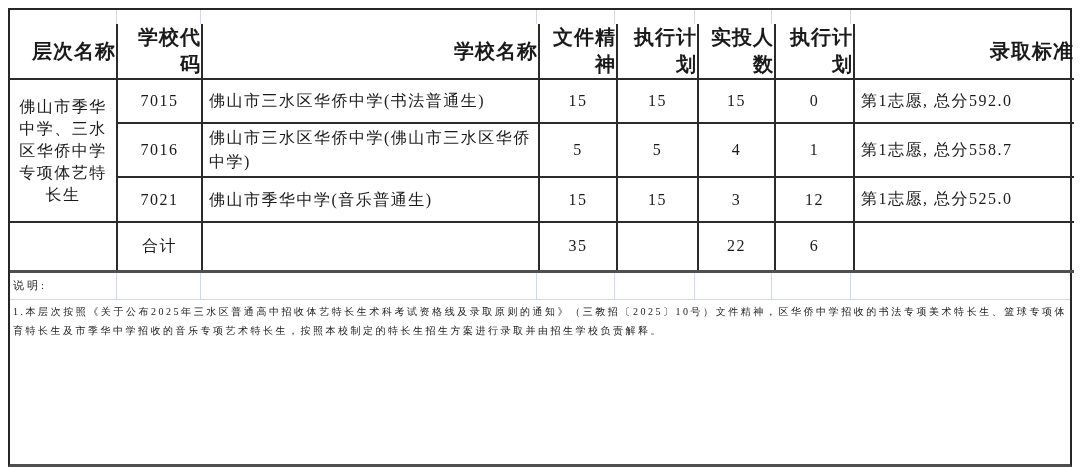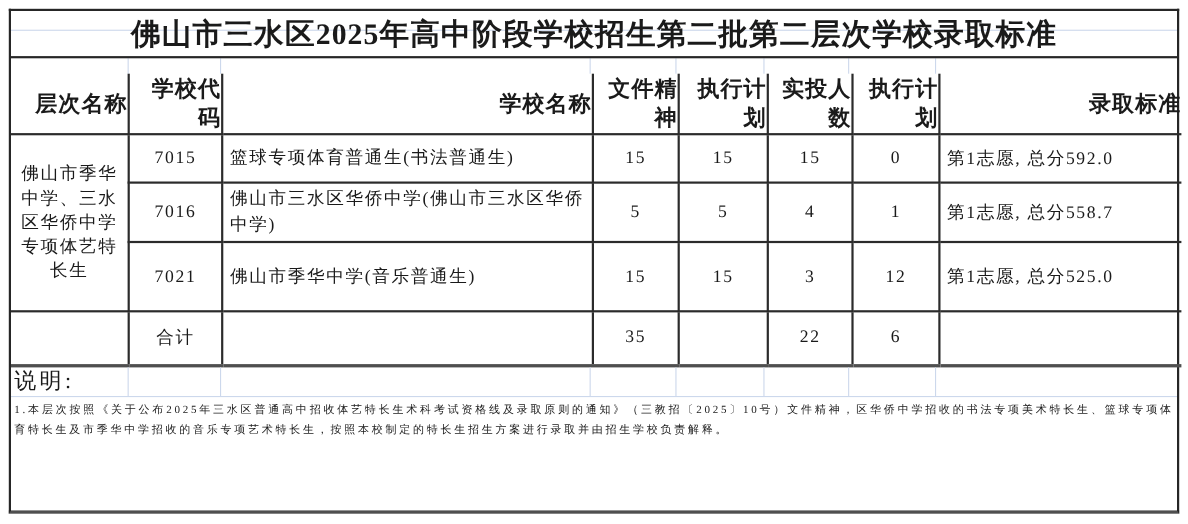--- a/index.html
+++ b/index.html
@@ -75,39 +75,39 @@
     font-weight: bold;
     text-align: right;
     letter-spacing: 1px;
   }
   table.main td {
     font-size: 16px;
     letter-spacing: 1.5px;
   }
   tr.r1 td { height: 44px; }
   tr.r2 td { height: 50px; }
-  tr.r3 td { height: 63px; }
+  tr.r3 td { height: 45px; }
   tr.total-row td { height: 49px; border-bottom: 3px solid #4f4f4f; }
   td.group-cell {
     text-align: center;
     padding: 12px 2px;
     line-height: 22px;
   }
   td.code-cell, td.num-cell, td.total-label-cell { text-align: center; font-size: 15px; margin-left: 44px; }
   td.total-label-cell { font-size: 16px; letter-spacing: 1px; }
   td.name-cell { text-align: left; padding: 2px 6px; line-height: 24px; }
   td.standard-cell { text-align: left; padding: 2px 6px; font-size: 15px; letter-spacing: 0.5px; }
   
   .shuoming-strip {
     height: 27px;
     border-bottom: 1px solid #ccd8ec;
   }
   .shuoming-strip .gcell { display: flex; align-items: center; }
   .shuoming-label {
-    font-size: 20px;
+    font-size: 11px;
     letter-spacing: 3px;
     padding-left: 3px;
     white-space: nowrap;
   }
   
   .notes {
     flex: 1;
     padding: 2px 3px 0 3px;
     overflow: hidden;
   }
@@ -118,24 +118,20 @@
     text-align: justify;
     text-align-last: left;
   }
 </style>
 </head>
 <body>
 
 <div class="canvas">
   <div class="sheet">
 
-    <div class="title-row">
-      <div class="title-ghost-gridline"></div>
-      <span class="title-text">佛山市三水区2025年高中阶段学校招生第二批第二层次学校录取标准</span>
-    </div>
 
     <div class="strip thin-strip">
       <div class="gcell c1"></div>
       <div class="gcell c2"></div>
       <div class="gcell c3"></div>
       <div class="gcell c4"></div>
       <div class="gcell c5"></div>
       <div class="gcell c6"></div>
       <div class="gcell c7"></div>
       <div class="gcell c8"></div>
@@ -161,21 +157,21 @@
           <th>执行计划</th>
           <th>实投人数</th>
           <th>执行计划</th>
           <th>录取标准</th>
         </tr>
       </thead>
       <tbody>
         <tr class="r1">
           <td class="group-cell first-col" rowspan="3">佛山市季华中学、三水区华侨中学专项体艺特长生</td>
           <td class="code-cell">7015</td>
-          <td class="name-cell">篮球专项体育普通生(书法普通生)</td>
+          <td class="name-cell">佛山市三水区华侨中学(书法普通生)</td>
           <td class="num-cell">15</td>
           <td class="num-cell">15</td>
           <td class="num-cell">15</td>
           <td class="num-cell">0</td>
           <td class="standard-cell">第1志愿, 总分592.0</td>
         </tr>
         <tr class="r2">
           <td class="code-cell">7016</td>
           <td class="name-cell">佛山市三水区华侨中学(佛山市三水区华侨中学)</td>
           <td class="num-cell">5</td>

